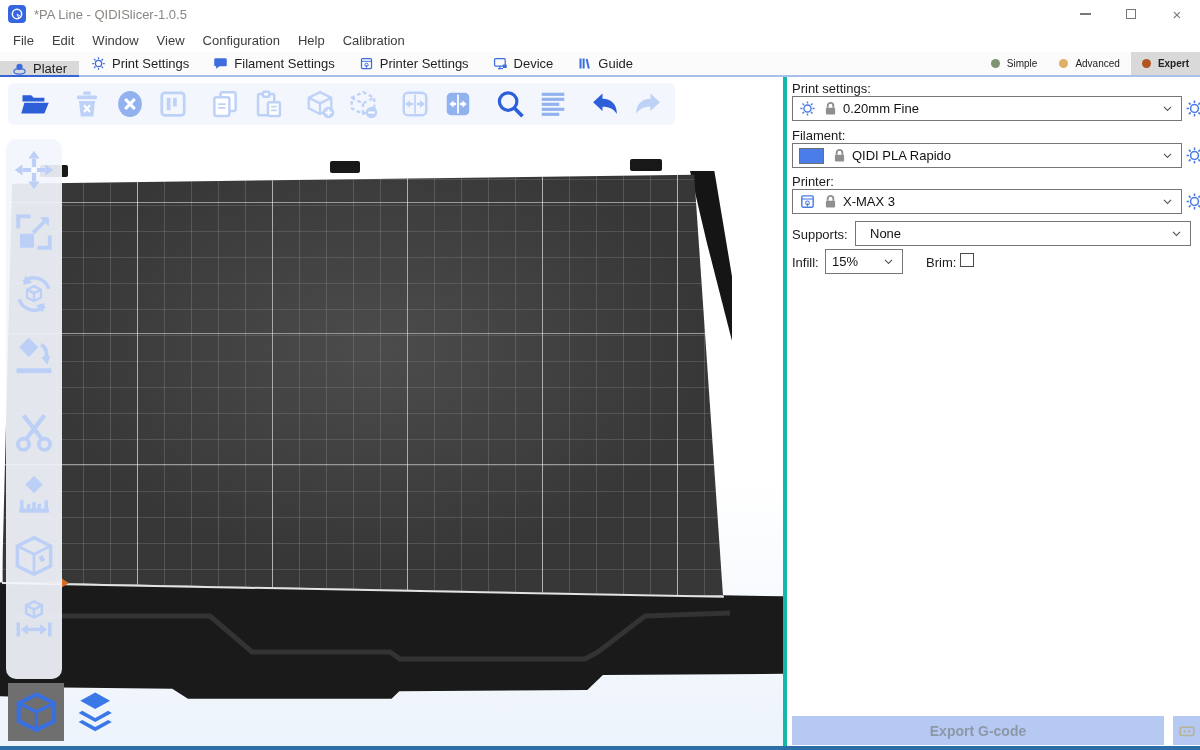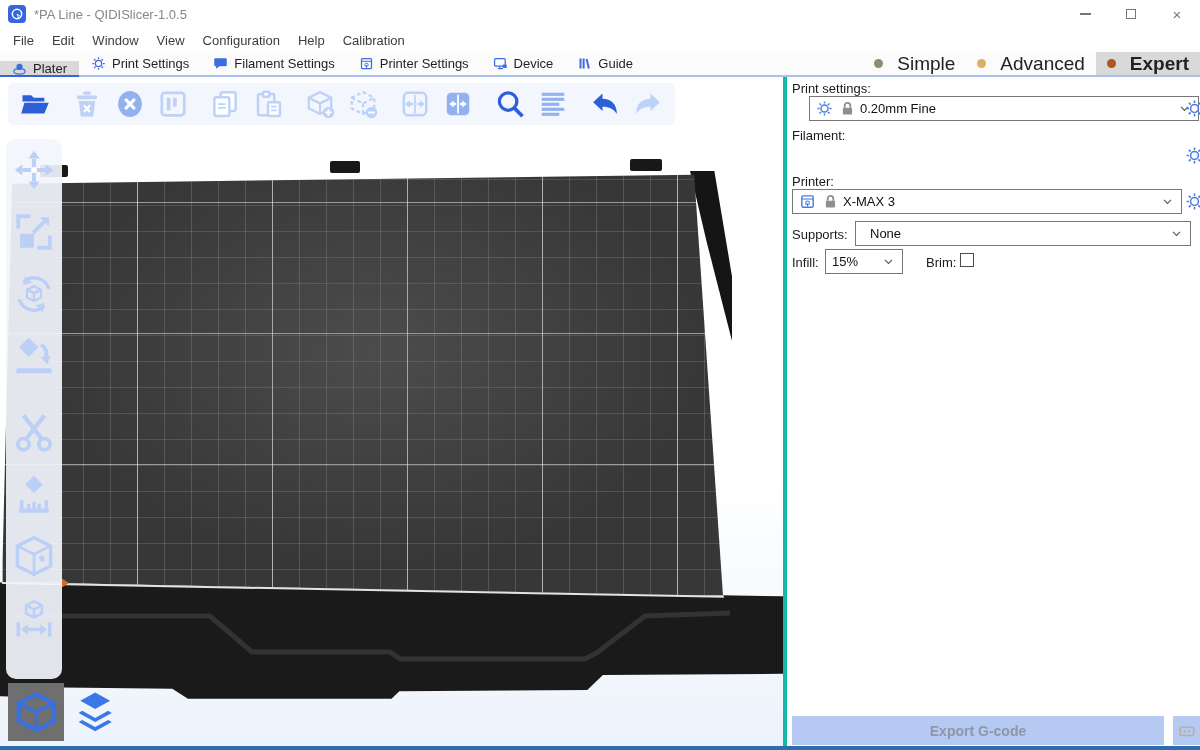--- a/index.html
+++ b/index.html
@@ -22,21 +22,21 @@
   .menubar { position:absolute; left:0; top:28px; width:100%; height:24px; display:flex; align-items:center; padding-left:4px; background:#fff; }
   .menu-item { font-size:13px; color:#3d3d3d; padding:3px 9px; cursor:default; }
 
   
   .tabbar { position:absolute; left:0; top:52px; width:100%; height:25px; display:flex; align-items:stretch; background:#fbfbfb; border-bottom:2px solid #a9c0ee; }
   .tab { display:flex; align-items:center; gap:6px; padding:0 12px; font-size:13px; color:#1f1f1f; }
   .tab.active { background:#d9d9d9; box-shadow:0 2px 0 0 #3565d8;margin-top:9px; }
   .tab .ticon { width:15px; height:15px; color:#3e6edd; display:inline-flex; }
   .tab .ticon svg { width:100%; height:100%; }
   .modes { margin-left:auto; display:flex; align-items:stretch; }
-  .mode { display:flex; align-items:center; gap:14px; padding:0 11px; font-size:19px; color:#222; }
+  .mode { display:flex; align-items:center; gap:7px; padding:0 11px; font-size:10px; color:#222; }
   .mode .dot { width:9px; height:9px; border-radius:50%; }
   .mode.active { background:#d9d9d9; font-weight:bold; }
 
   
   .content { position:absolute; left:0; top:77px; width:1200px; height:669px; display:flex; }
   .viewport { position:relative; width:783px; height:669px; overflow:hidden;
               background:linear-gradient(#ffffff 60%, #edf3fc); }
 
   
   .toolbar { position:absolute; left:8px; top:6px; z-index:20; display:flex; align-items:center; gap:9px;
@@ -602,21 +602,21 @@
               <svg style="width:80%;height:80%">
                 <use href="#layers"></use>
               </svg>
             </span>
           </button>
         </div>
     </div>
 
     <div class="right-panel">
       <span class="rp-label" style="left:5px;top:4px">Print settings:</span>
-      <div class="combo" style="left:22px;top:19px;width:390px">
+      <div class="combo" style="left:5px;top:19px;width:390px">
         <span class="cicon">
             <svg>
               <use href="#gear"></use>
             </svg>
           </span>
         <span class="cicon lock">
             <svg>
               <use href="#lock"></use>
             </svg>
           </span>
@@ -625,20 +625,34 @@
             <svg>
               <use href="#chevron-down"></use>
             </svg>
           </span>
       </div>
       <button class="gearbtn" style="left:398px;top:22px"><svg>
             <use href="#gear"></use>
           </svg></button>
 
       <span class="rp-label" style="left:5px;top:51px">Filament:</span>
+      <div class="combo" style="left:5px;top:66px;width:390px">
+        <span class="swatch" style="background: rgb(75, 125, 232);"></span>
+        <span class="cicon lock">
+            <svg>
+              <use href="#lock"></use>
+            </svg>
+          </span>
+        <span class="ctext">QIDI PLA Rapido</span>
+        <span class="chev">
+            <svg>
+              <use href="#chevron-down"></use>
+            </svg>
+          </span>
+      </div>
       <button class="gearbtn" style="left:398px;top:69px"><svg>
             <use href="#gear"></use>
           </svg></button>
 
       <span class="rp-label" style="left:5px;top:97px">Printer:</span>
       <div class="combo" style="left:5px;top:112px;width:390px">
         <span class="cicon">
             <svg>
               <use href="#printer"></use>
             </svg>

